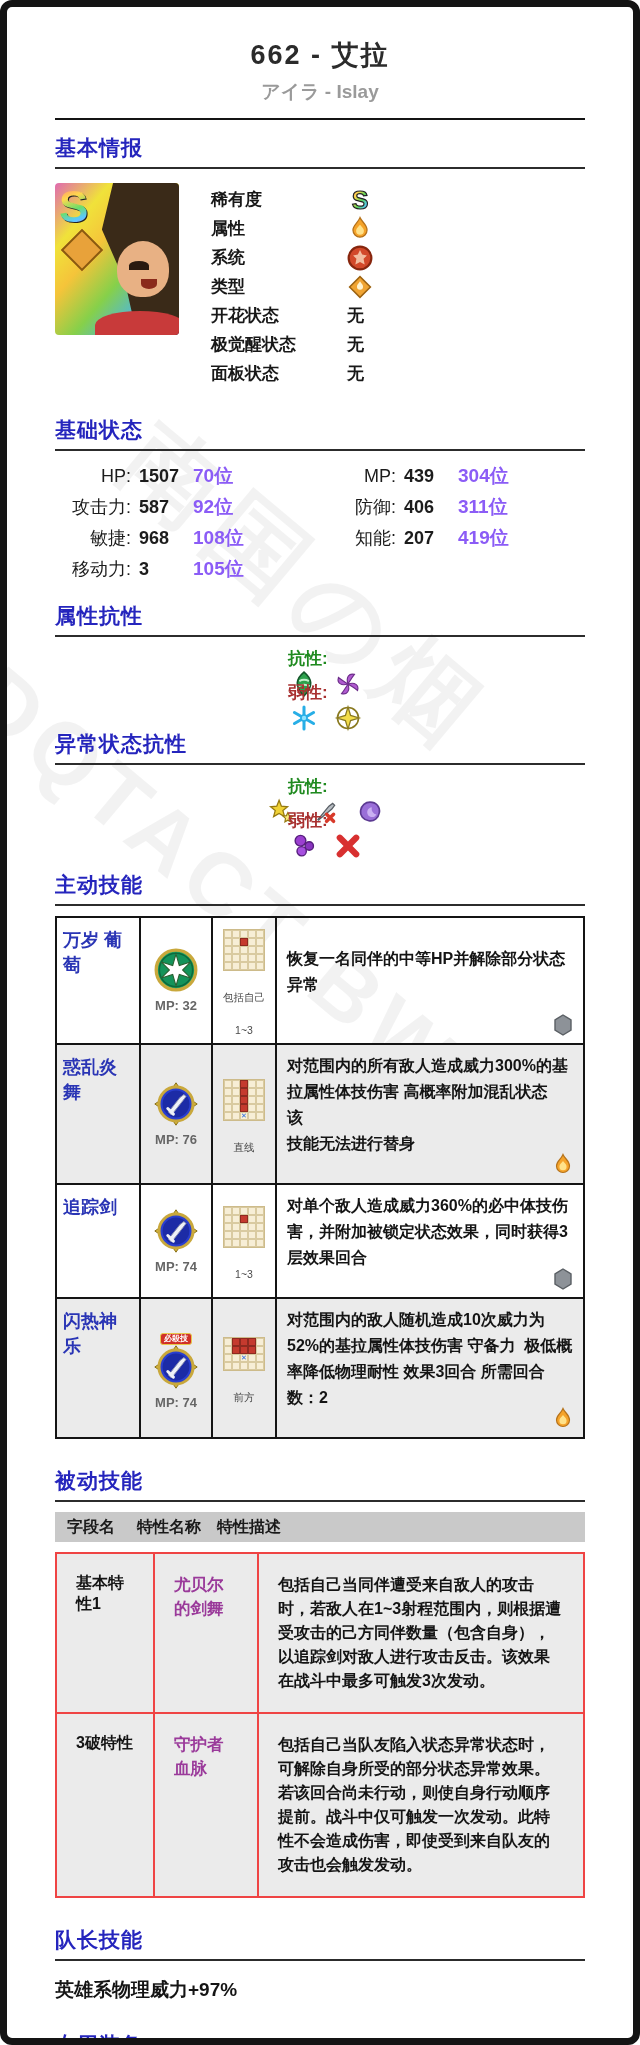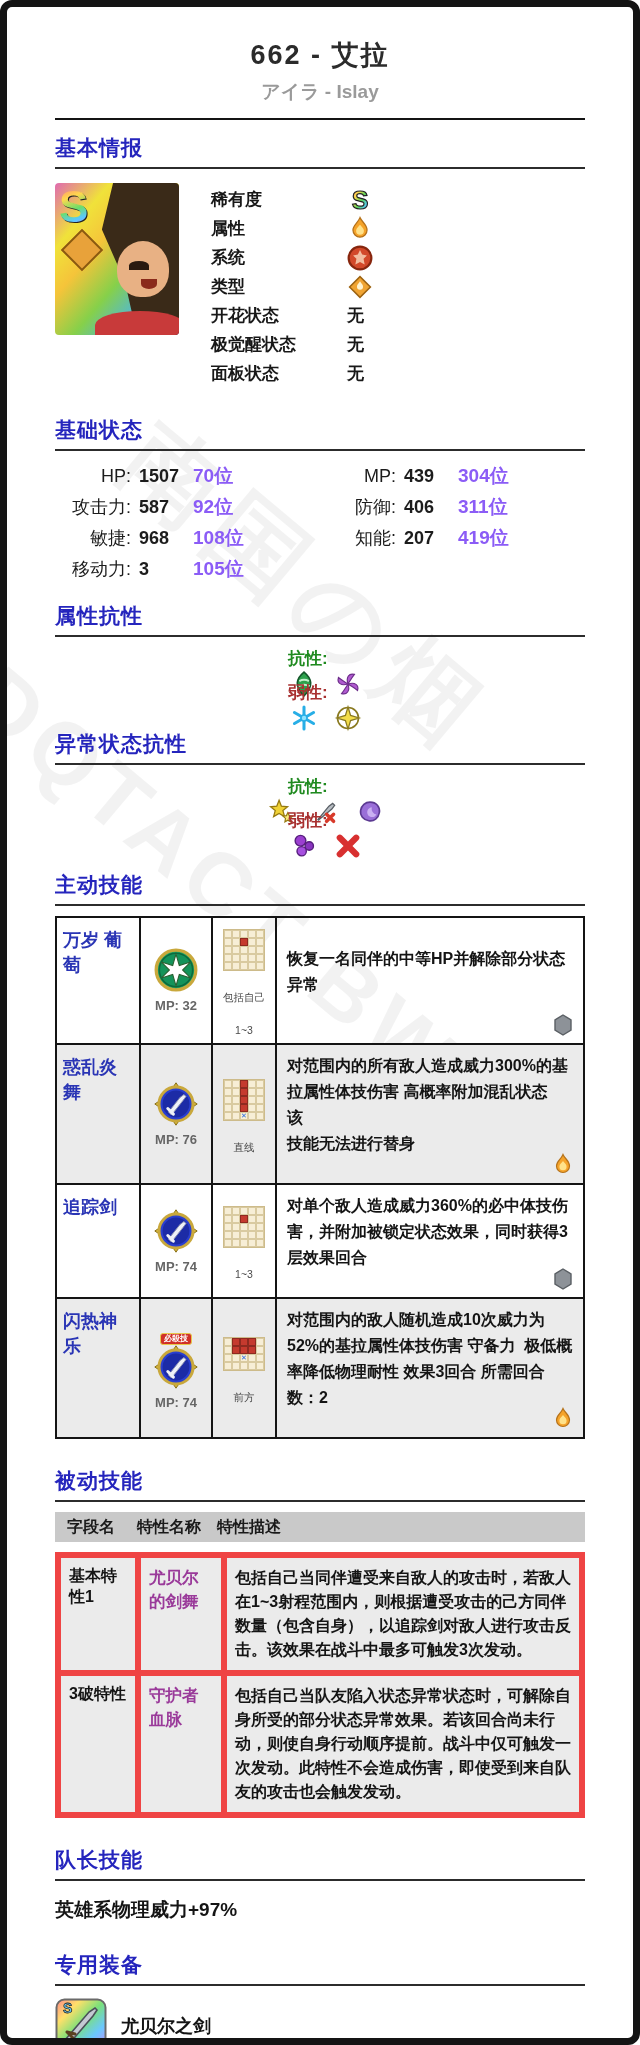--- a/index.html
+++ b/index.html
@@ -71,21 +71,21 @@
   .rc.rr{background:#c53a2e;border-color:#8e2a20;}
   .range-lab{font-size:10.5px;color:#4a4a4a;font-weight:400;margin-top:20px;line-height:1.25;}
   .sk-desc{position:relative;font-size:16px;font-weight:600;line-height:26px;color:#141414;
            padding:8px 10px 26px 10px !important;white-space:pre-wrap;}
   .sk-elem{position:absolute;right:8px;bottom:6px;}
   
   .pass-head{display:flex;background:#c9c9c9;height:30px;align-items:center;margin-top:10px;
              font-size:16px;font-weight:bold;color:#1a1a1a;}
   .ph1{margin-left:12px;width:70px;} .ph2{width:80px;} .ph3{margin-left:0;}
   table.passive{width:100%;border-collapse:collapse;margin-top:10px;border:2px solid #141414;}
-  table.passive td{border:6px solid #ef4444;vertical-align:top;padding:8px;}
+  table.passive td{border:2px solid #ef4444;vertical-align:top;padding:19px;}
   .pv-field{width:58px;font-size:16px;font-weight:bold;color:#141414;}
   .pv-name{width:64px;font-size:16.5px;font-weight:bold;color:#9a3a9a;line-height:1.45;}
   .pv-desc{font-size:16px;font-weight:600;line-height:24px;color:#141414;}
   
   .leader-text{margin-top:16px;font-size:19px;font-weight:bold;color:#141414;}
   .equip-row{display:flex;align-items:center;margin-top:12px;}
   .equip-icon{flex:none;}
   .equip-names{margin-left:14px;}
   .equip-name{font-size:18px;font-weight:bold;color:#141414;}
 </style>

